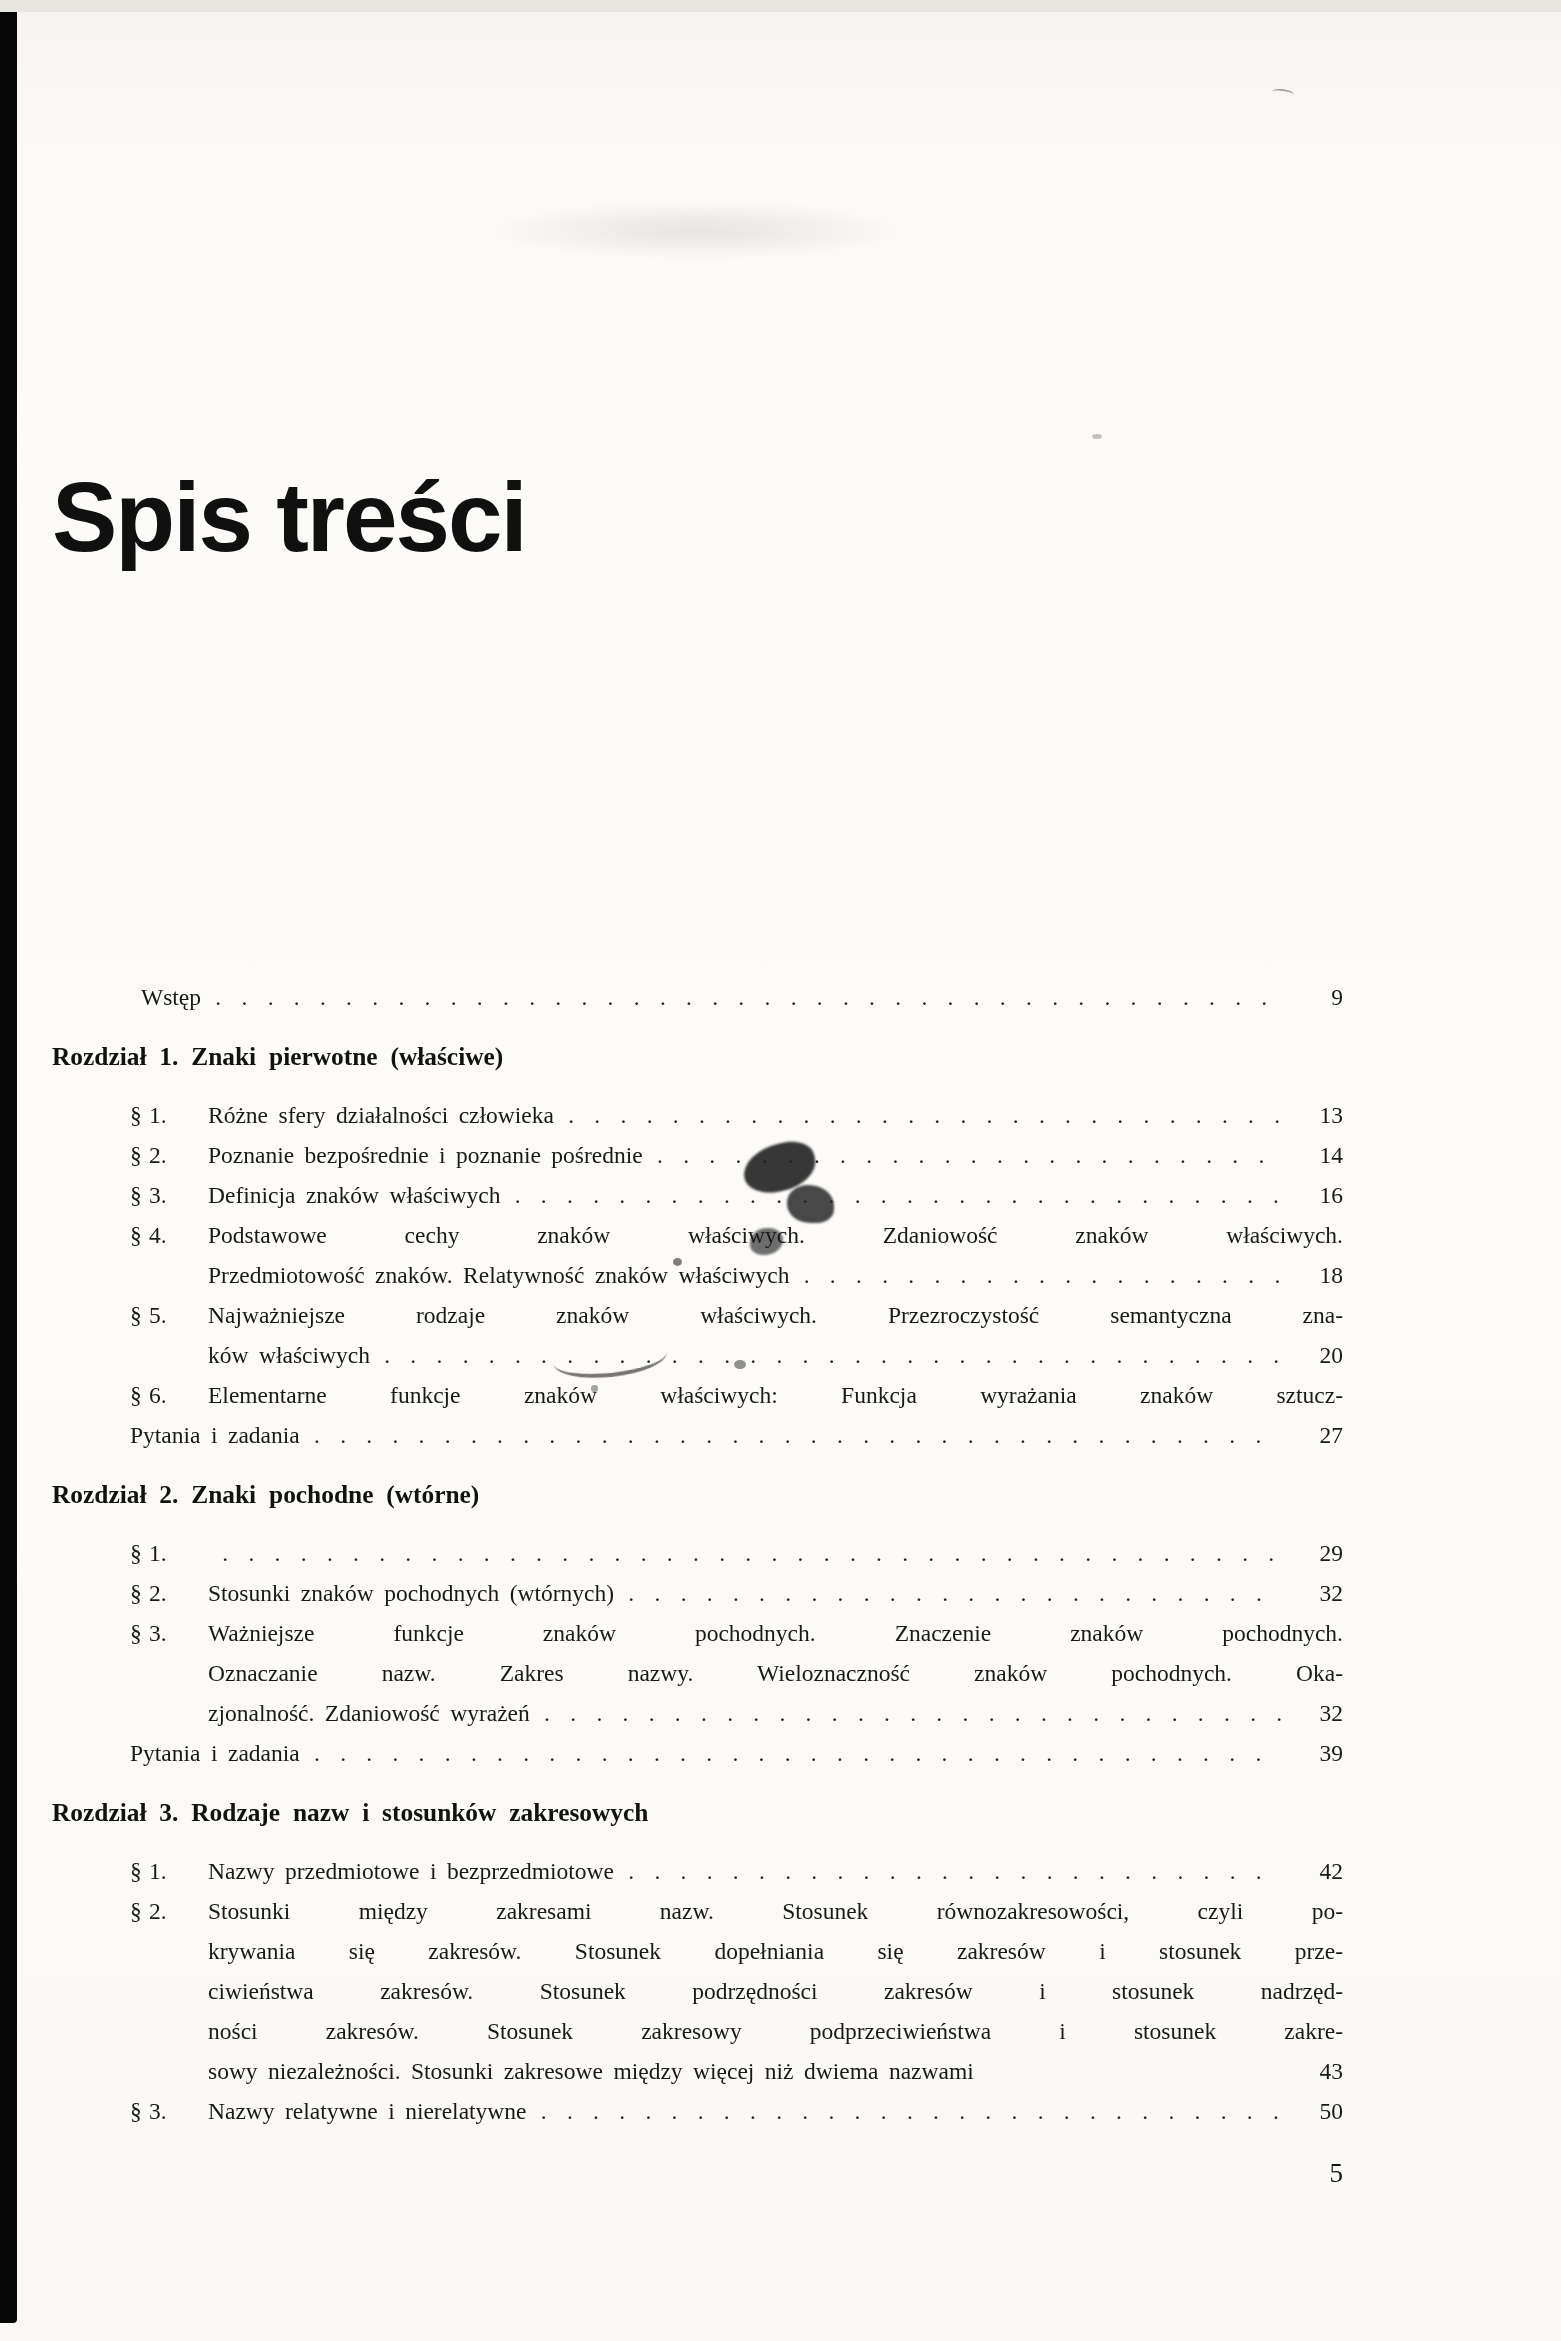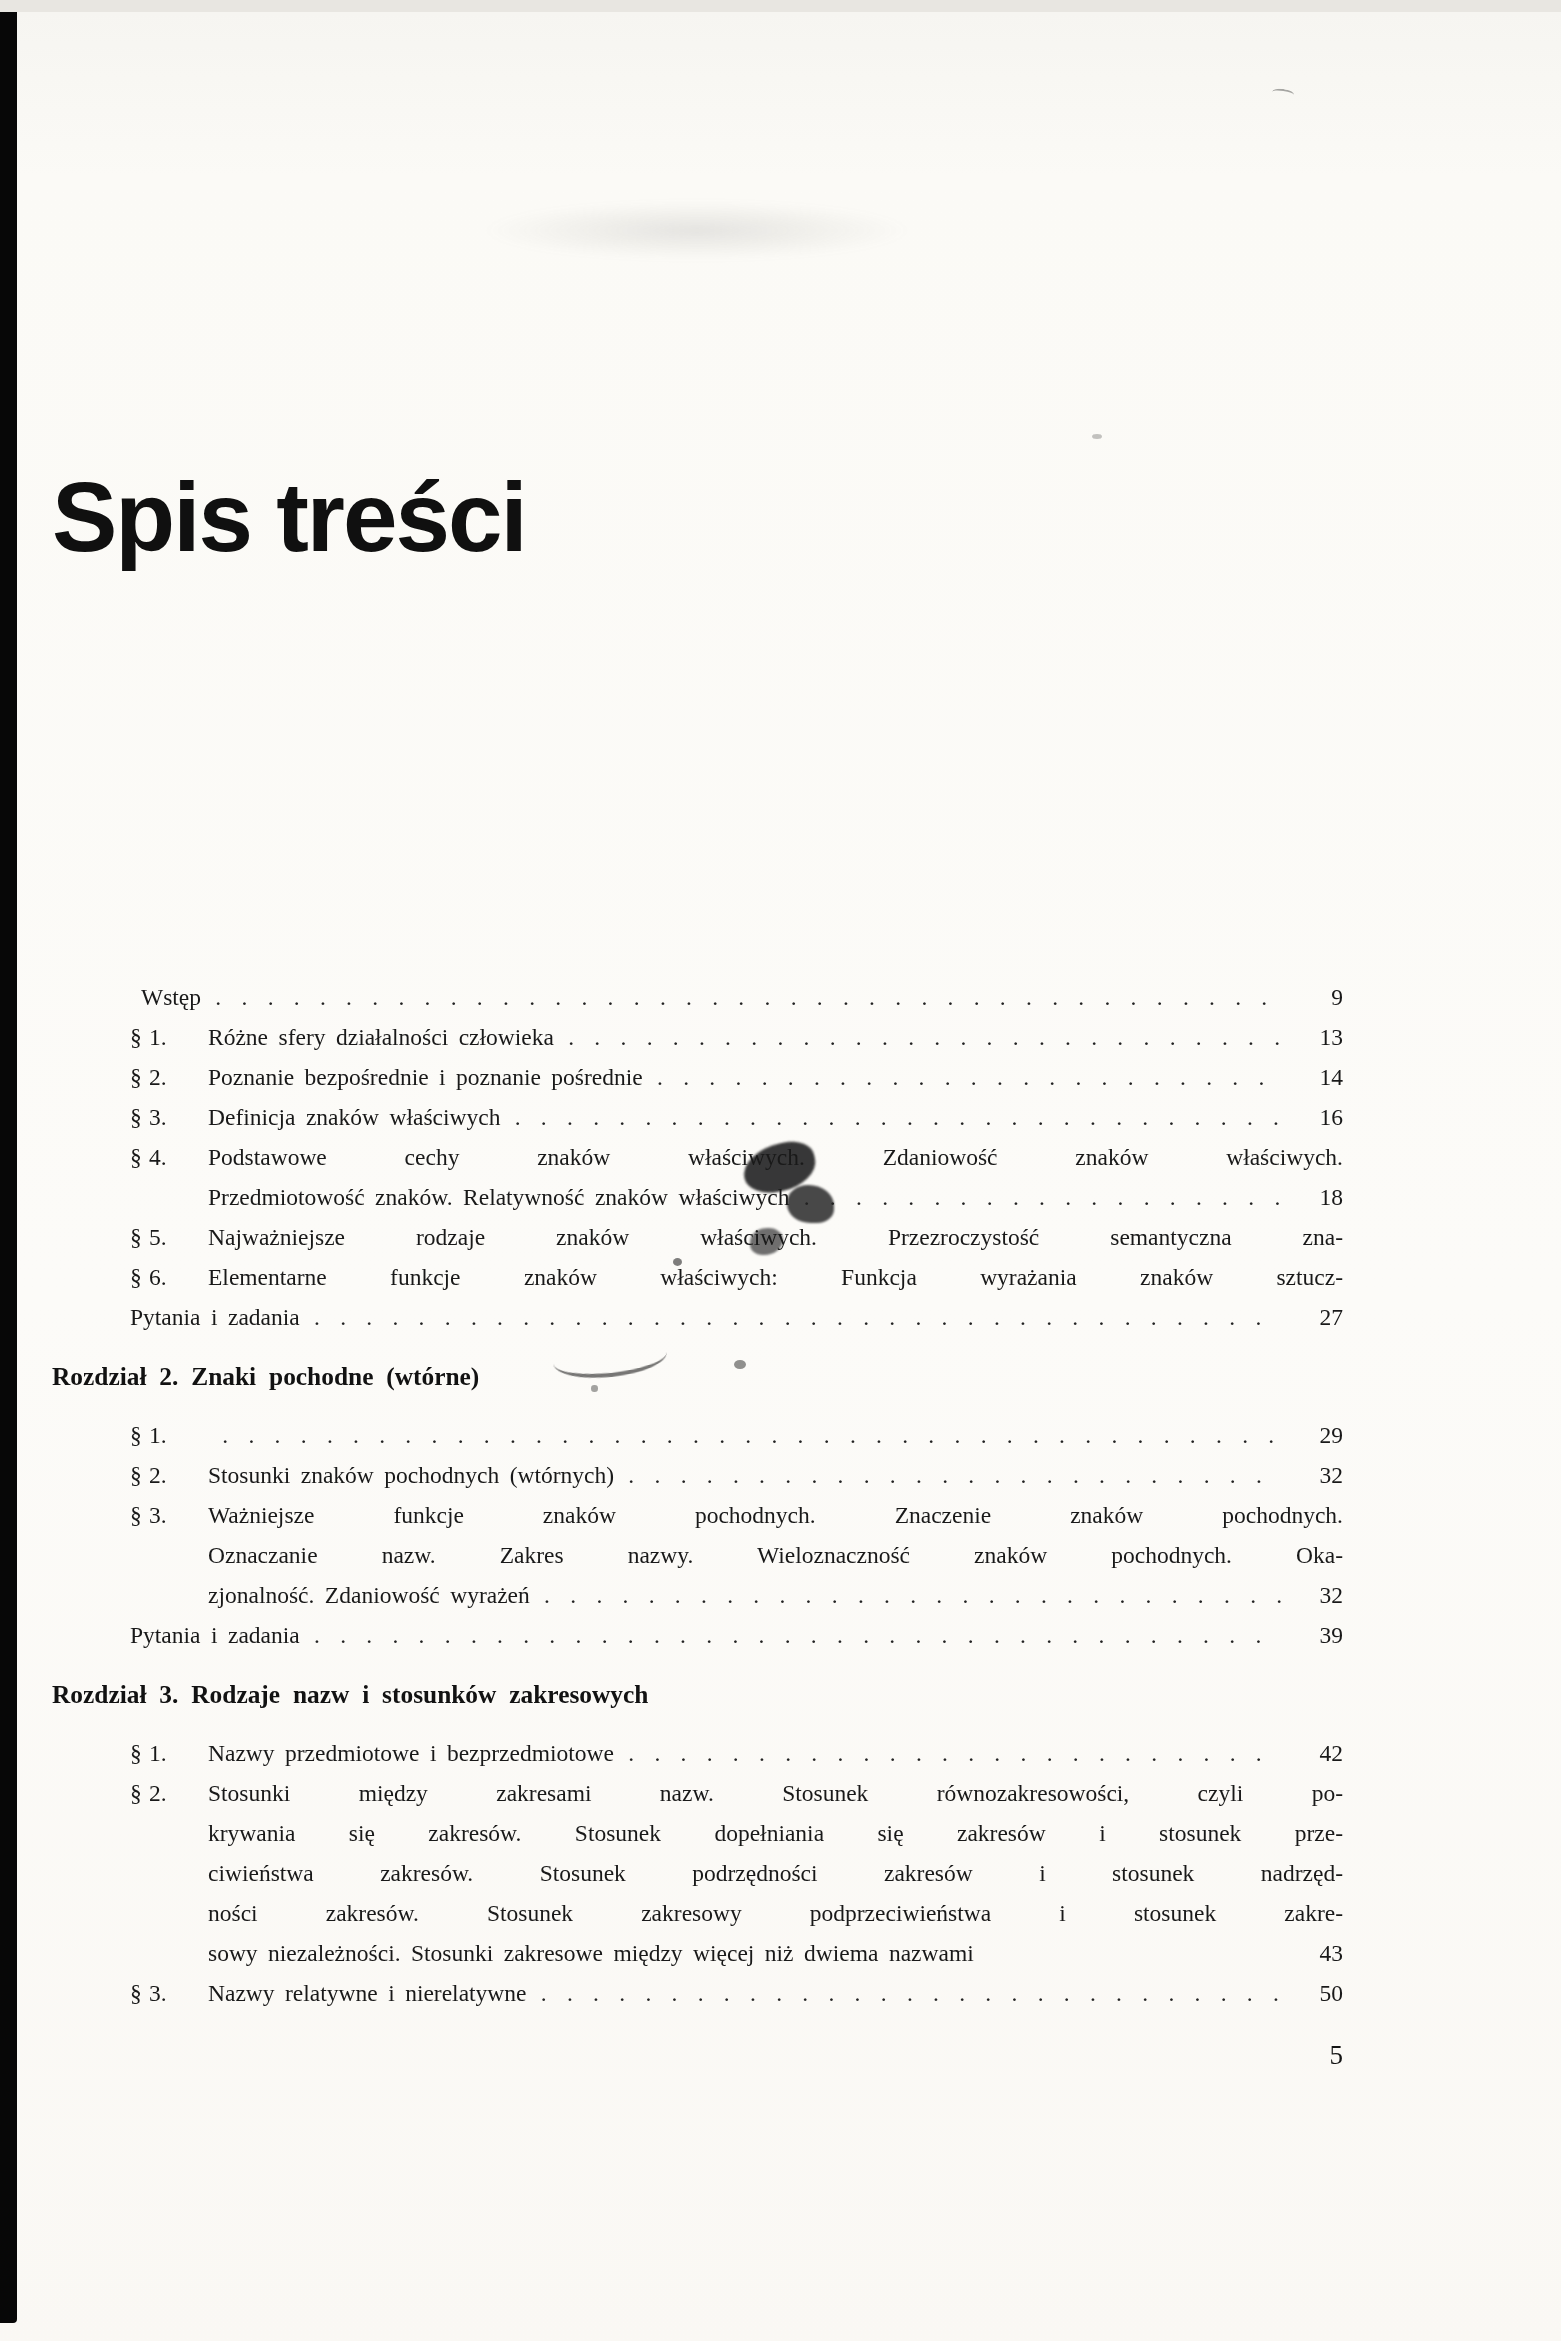--- a/index.html
+++ b/index.html
@@ -141,20 +141,21 @@
   <div class="content">
     <h1 class="title">Spis treści</h1>
     <div class="toc" id="toc">
         <div class="entry lead">
           <div class="line last">
             <span class="txt">Wstęp</span>
             <span class="leader"></span>
             <span class="pg">9</span>
           </div>
         </div>
+        <div class="chapter">Rozdział 1. Znaki pierwotne (właściwe)</div>
         <div class="entry item">
           <div class="line last">
             <span class="marker">§ 1.</span>
             <span class="txt">Różne sfery działalności człowieka</span>
             <span class="leader"></span>
             <span class="pg">13</span>
           </div>
         </div>
         <div class="entry item">
           <div class="line last">
@@ -180,20 +181,25 @@
           <div class="line last cont">
             <span class="txt">Przedmiotowość znaków. Relatywność znaków właściwych</span>
             <span class="leader"></span>
             <span class="pg">18</span>
           </div>
         </div>
         <div class="entry item">
           <div class="line fill">
             <span class="marker">§ 5.</span>
             <span class="txt">Najważniejsze rodzaje znaków właściwych. Przezroczystość semantyczna zna-</span>
+          </div>
+          <div class="line last cont">
+            <span class="txt">ków właściwych</span>
+            <span class="leader"></span>
+            <span class="pg">20</span>
           </div>
         </div>
         <div class="entry item">
           <div class="line fill">
             <span class="marker">§ 6.</span>
             <span class="txt">Elementarne funkcje znaków właściwych: Funkcja wyrażania znaków sztucz-</span>
           </div>
         </div>
         <div class="entry item">
           <div class="line last">

